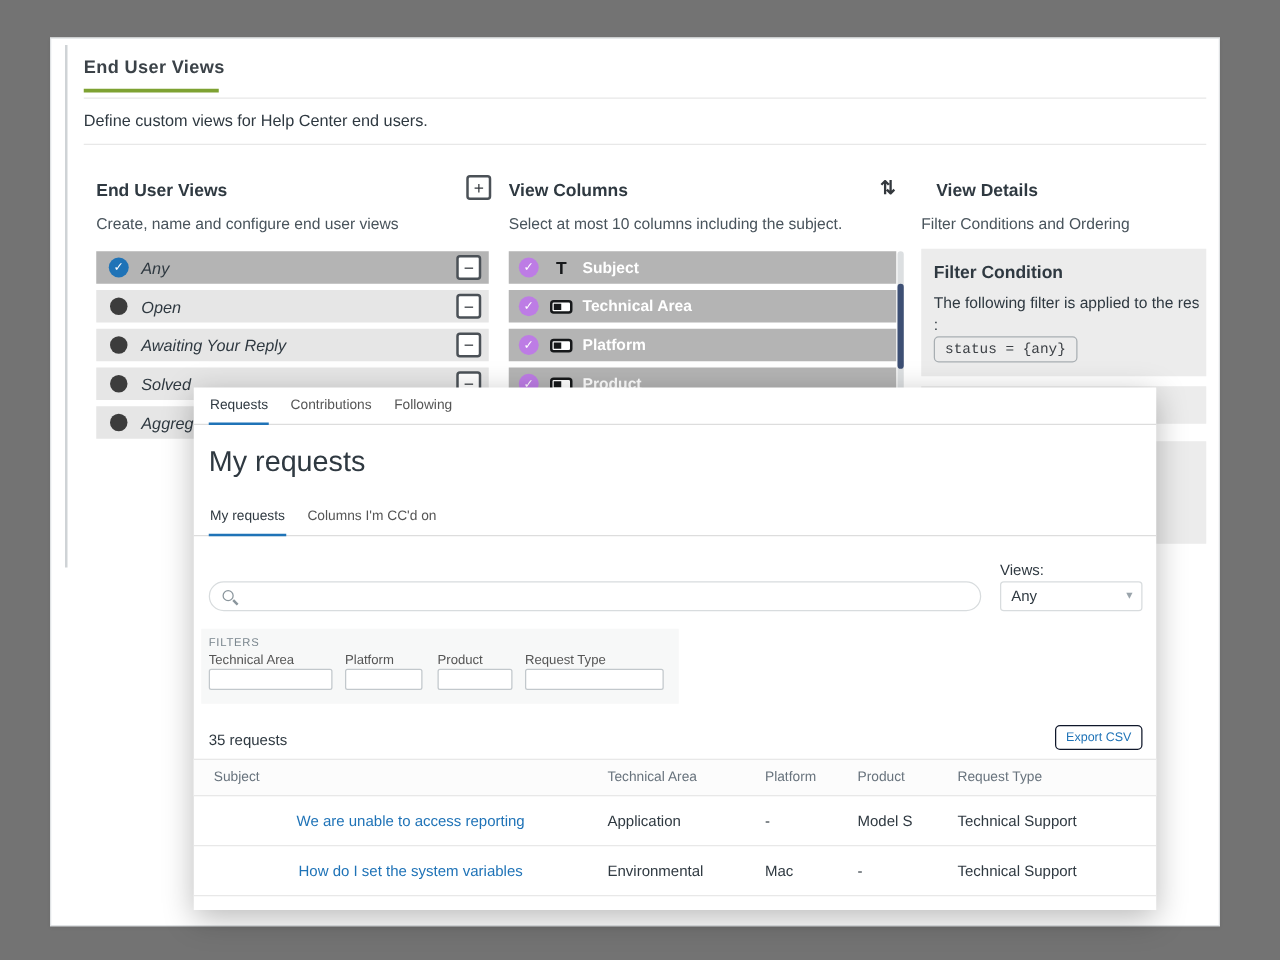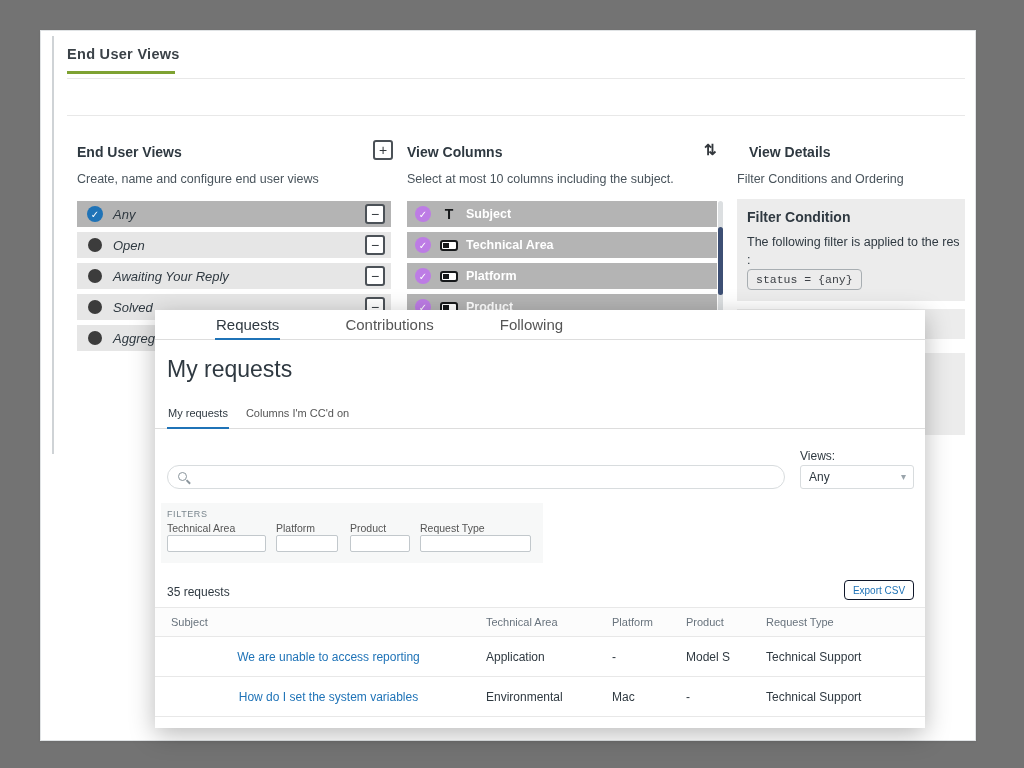--- a/index.html
+++ b/index.html
@@ -69,22 +69,22 @@
   .filter-chip { position:absolute; left:10px; top:70px; border:1px solid #a8aeb2; border-radius:4px;
                  padding:3px 8px; font-family:"Liberation Mono", monospace; font-size:11.5px; color:#3c4045; }
   .gray-box-2 { position:absolute; left:696px; top:278px; width:228px; height:30px; background:#ececec; }
   .gray-box-3 { position:absolute; left:696px; top:322px; width:228px; height:82px; background:#ececec; }
 
   
   .modal { position:absolute; left:155px; top:310px; width:770px; height:418px; background:#fff;
            box-shadow:0 6px 24px rgba(0,0,0,.28); z-index:5; }
   .tabbar { position:absolute; left:0; top:0; width:100%; height:30px; border-bottom:1px solid #ddd;
             display:flex; align-items:center; padding-left:12px; gap:16px; }
-  .tab { font-size:15px; color:#555; height:30px; line-height:29px; padding:0 1px;
-         border-bottom:2px solid transparent; cursor:pointer;margin-left:48px; }
+  .tab { font-size:11px; color:#555; height:30px; line-height:29px; padding:0 1px;
+         border-bottom:2px solid transparent; cursor:pointer; }
   .tab.active { color:#2f3941; border-bottom-color:#1f73b7; }
   .modal-heading { position:absolute; left:12px; top:46px; font-size:23px; font-weight:400; color:#2f3941; }
   .subtabbar { position:absolute; left:0; top:91px; width:100%; height:28px; border-bottom:1px solid #ddd;
                display:flex; align-items:flex-end; padding-left:12px; gap:16px; }
   .subtab { font-size:11px; color:#555; padding:0 1px 8px 1px; border-bottom:2px solid transparent;
             cursor:pointer; margin-bottom:-1px; }
   .subtab.active { color:#2f3941; border-bottom-color:#1f73b7; }
 
   .search-wrap { position:absolute; left:12px; top:155px; width:618px; height:24px;
                  border:1px solid #d8dcde; border-radius:12px; background:#fff; }
@@ -130,20 +130,21 @@
 </head>
 <body>
 
 <div class="page">
 
   <div class="card">
     <div class="left-rule"></div>
     <h1 class="page-title">End User Views</h1>
     <div class="title-underline"></div>
     <div class="divider divider-top"></div>
+    <p class="page-desc">Define custom views for Help Center end users.</p>
     <div class="divider divider-desc"></div>
 
     <h2 class="col-title views-title">End User Views</h2>
     <button class="sq-btn add-btn"><span>+</span></button>
     <p class="col-sub views-sub">Create, name and configure end user views</p>
 
     <div class="views-list">
       <div class="view-item selected">
         <span class="check-circle check-blue">
             <span>✓</span>

